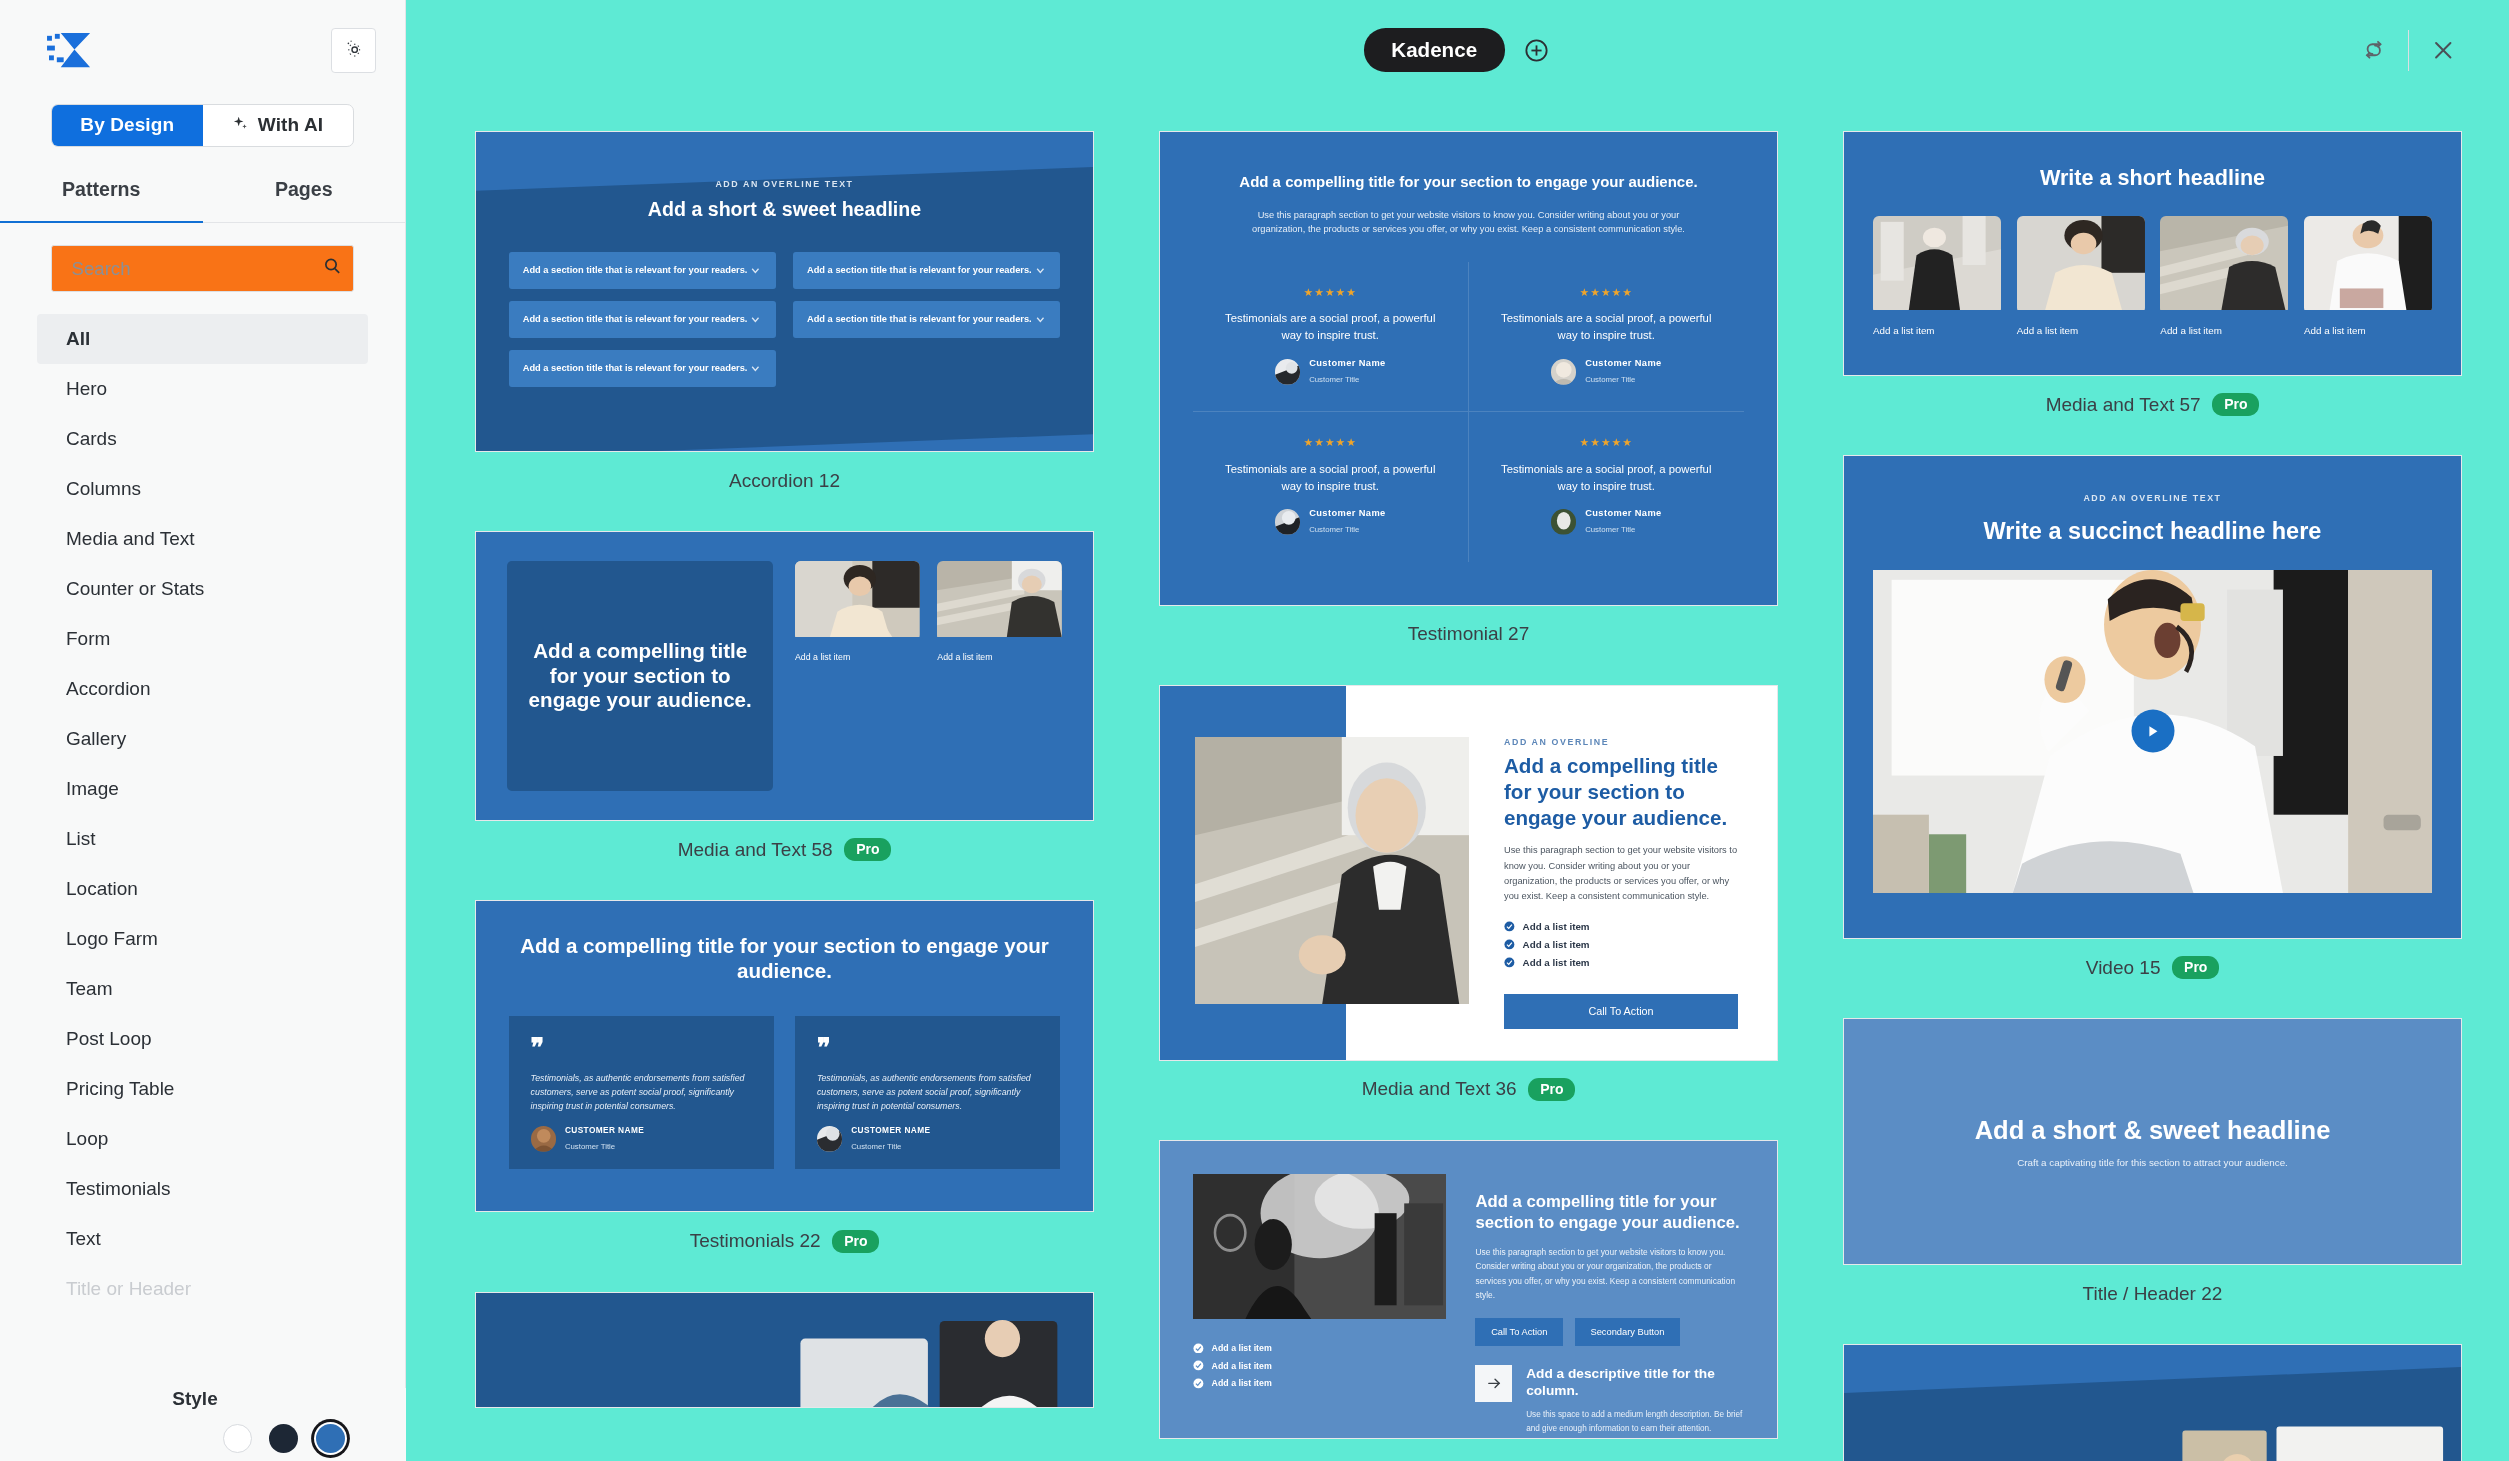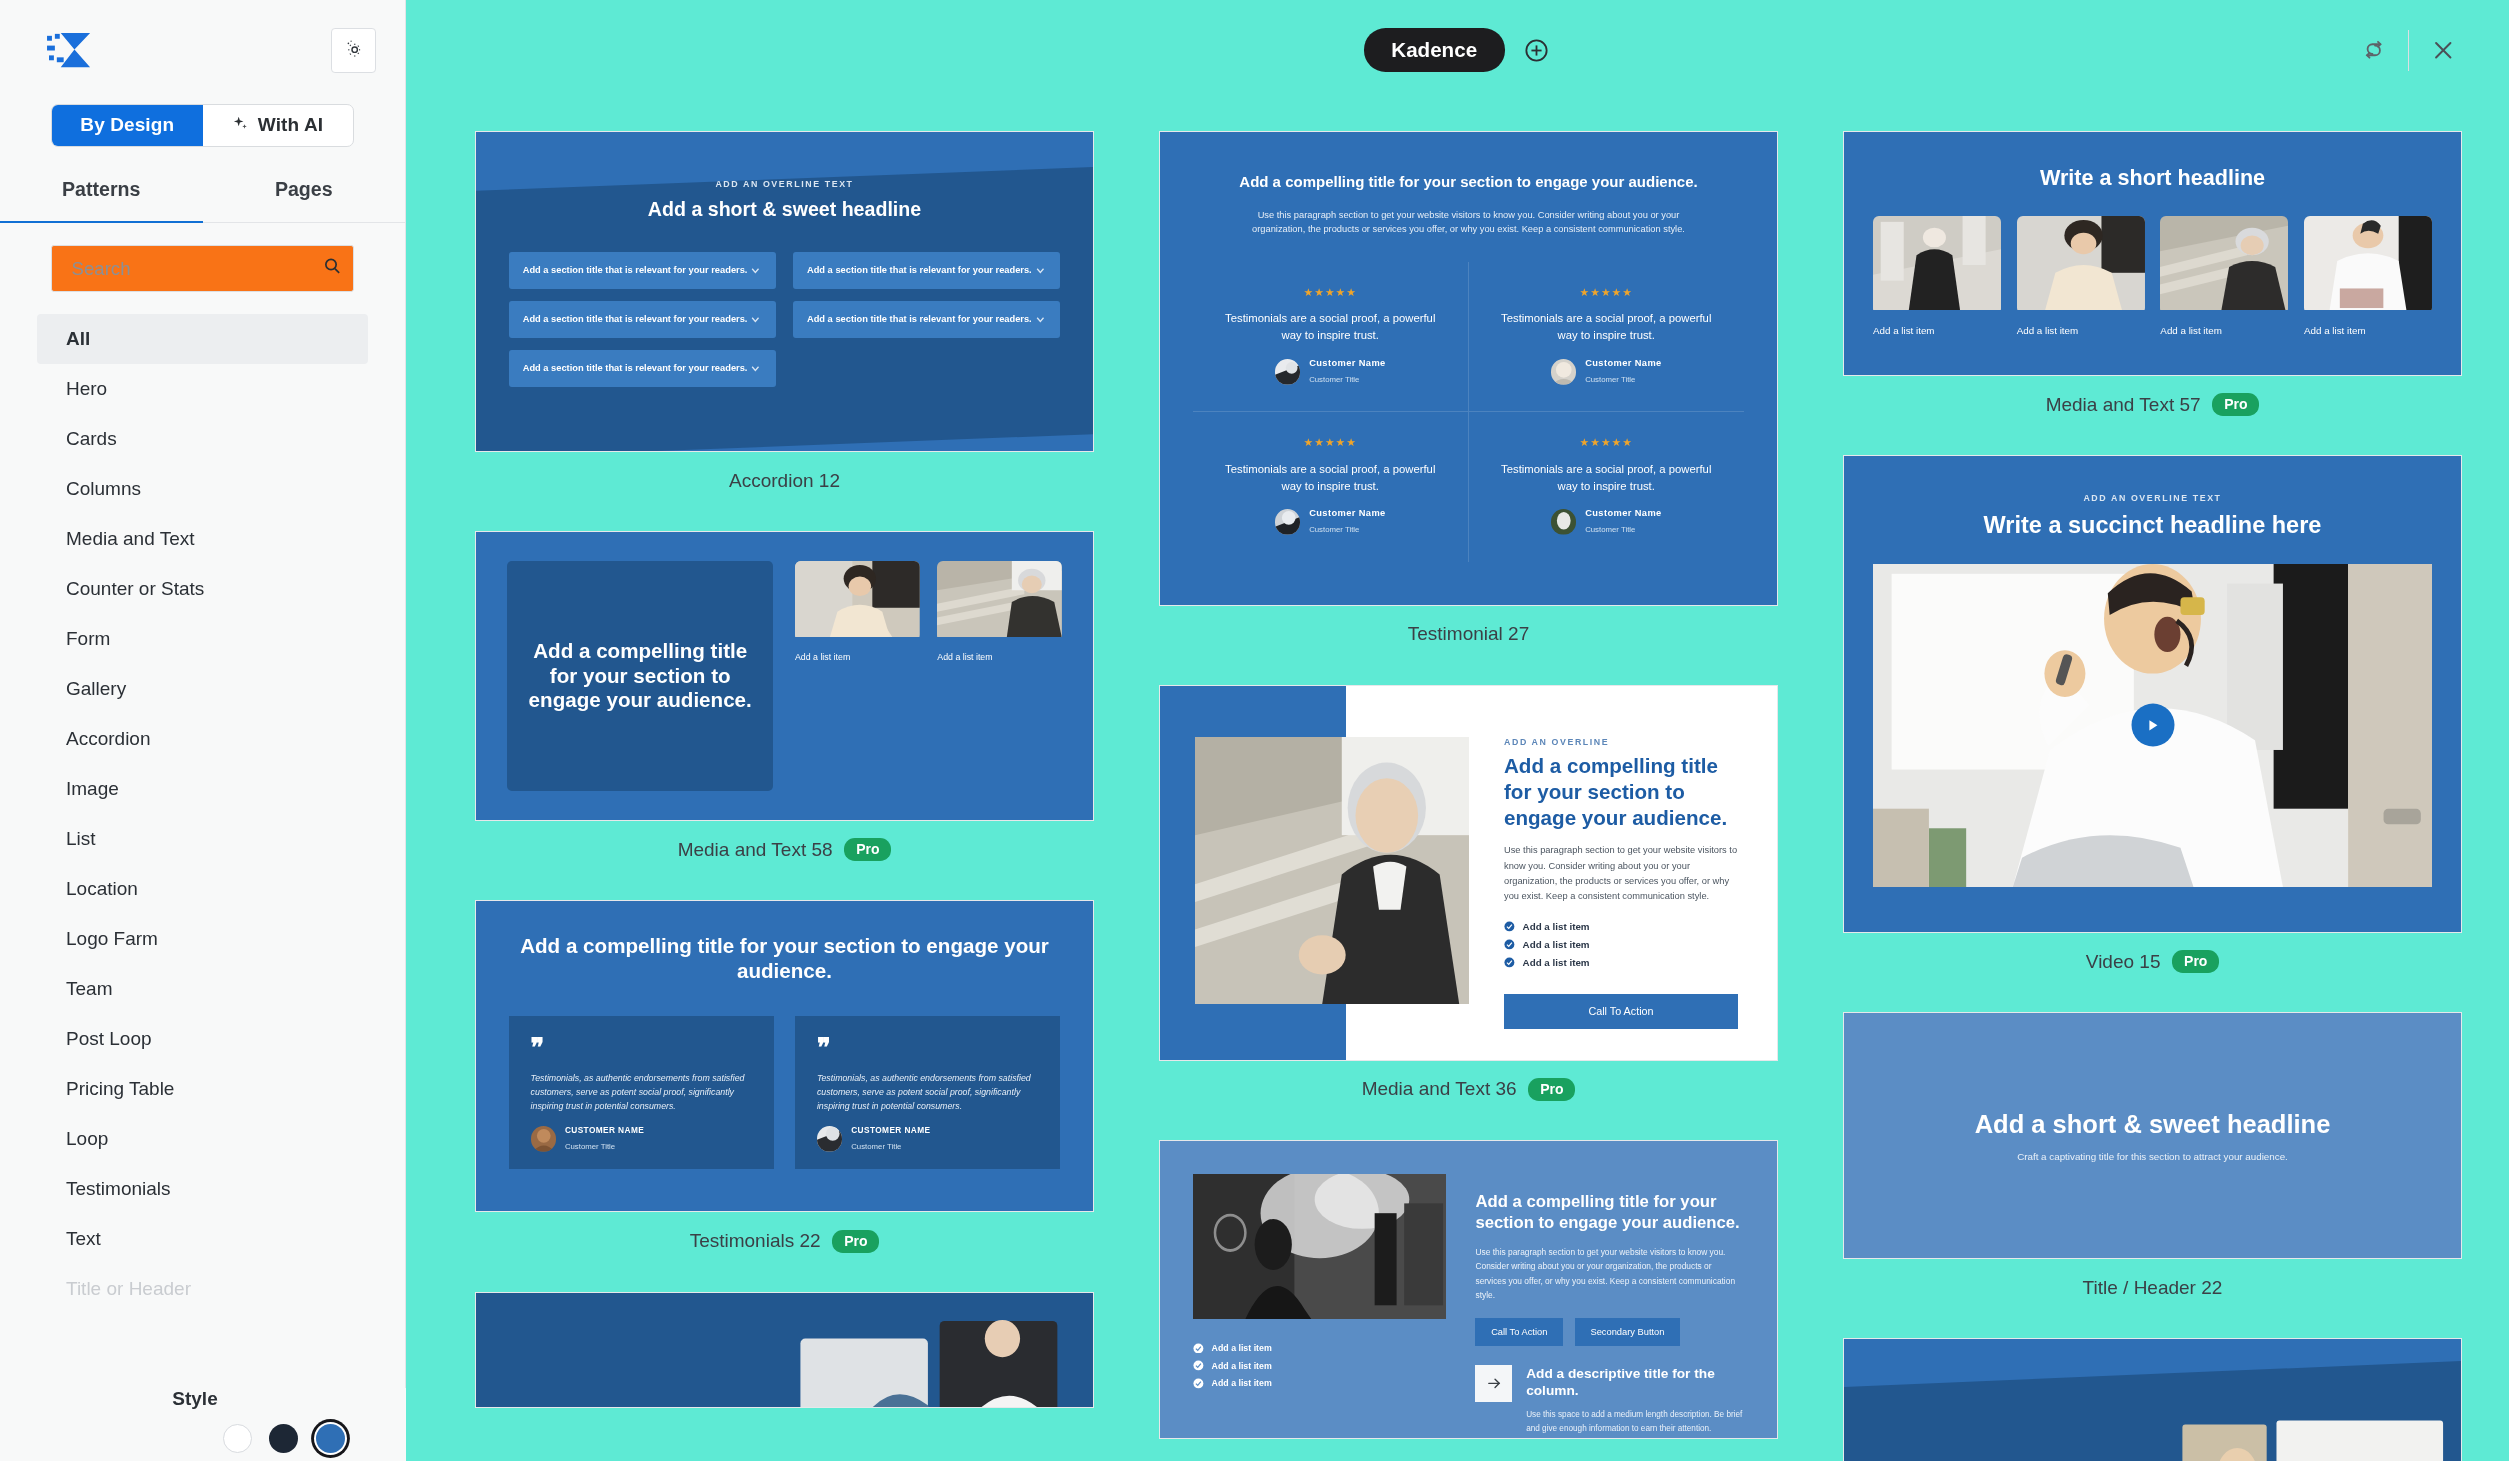--- a/index.html
+++ b/index.html
@@ -270,24 +270,24 @@
       <div class="cat">
           <span>Media and Text</span>
         </div>
       <div class="cat">
           <span>Counter or Stats</span>
         </div>
       <div class="cat">
           <span>Form</span>
         </div>
       <div class="cat">
+          <span>Accordion</span>
+        </div>
+      <div class="cat">
           <span>Gallery</span>
-        </div>
-      <div class="cat">
-          <span>Accordion</span>
         </div>
       <div class="cat">
           <span>Image</span>
         </div>
       <div class="cat">
           <span>List</span>
         </div>
       <div class="cat">
           <span>Location</span>
         </div>
@@ -763,21 +763,21 @@
           <div class="cap">
             <span>Media and Text 57</span>
             <span class="pro">Pro</span>
           </div>
         </div>
 
         <div class="card">
           <div class="preview blue v15">
             <div class="ctr">
               <div class="overline">ADD AN OVERLINE TEXT</div>
-              <div class="h-big" style="font-size:23.5px;margin-top:9px;">Write a succinct headline here</div>
+              <div class="h-big" style="font-size:23.5px;margin-top:15px;">Write a succinct headline here</div>
             </div>
             <div class="v15-img">
               <svg width="100%" height="323" viewBox="0 0 600 330" preserveAspectRatio="none">
                 <rect width="600" height="330" fill="#e9e9e7"></rect>
                 <rect x="20" y="10" width="260" height="200" fill="#fbfbfa"></rect>
                 <rect x="430" y="0" width="80" height="250" fill="#1b1b1b"></rect>
                 <rect x="510" y="0" width="90" height="330" fill="#cfc8bb"></rect>
                 <rect x="380" y="20" width="60" height="170" fill="#e2e2e0"></rect>
                 <ellipse cx="300" cy="56" rx="52" ry="56" fill="#edca9f"></ellipse>
                 <path d="M252 30 q44 -40 90 -2 l4 22 q-48 -24 -92 2 Z" fill="#2a2320"></path>

